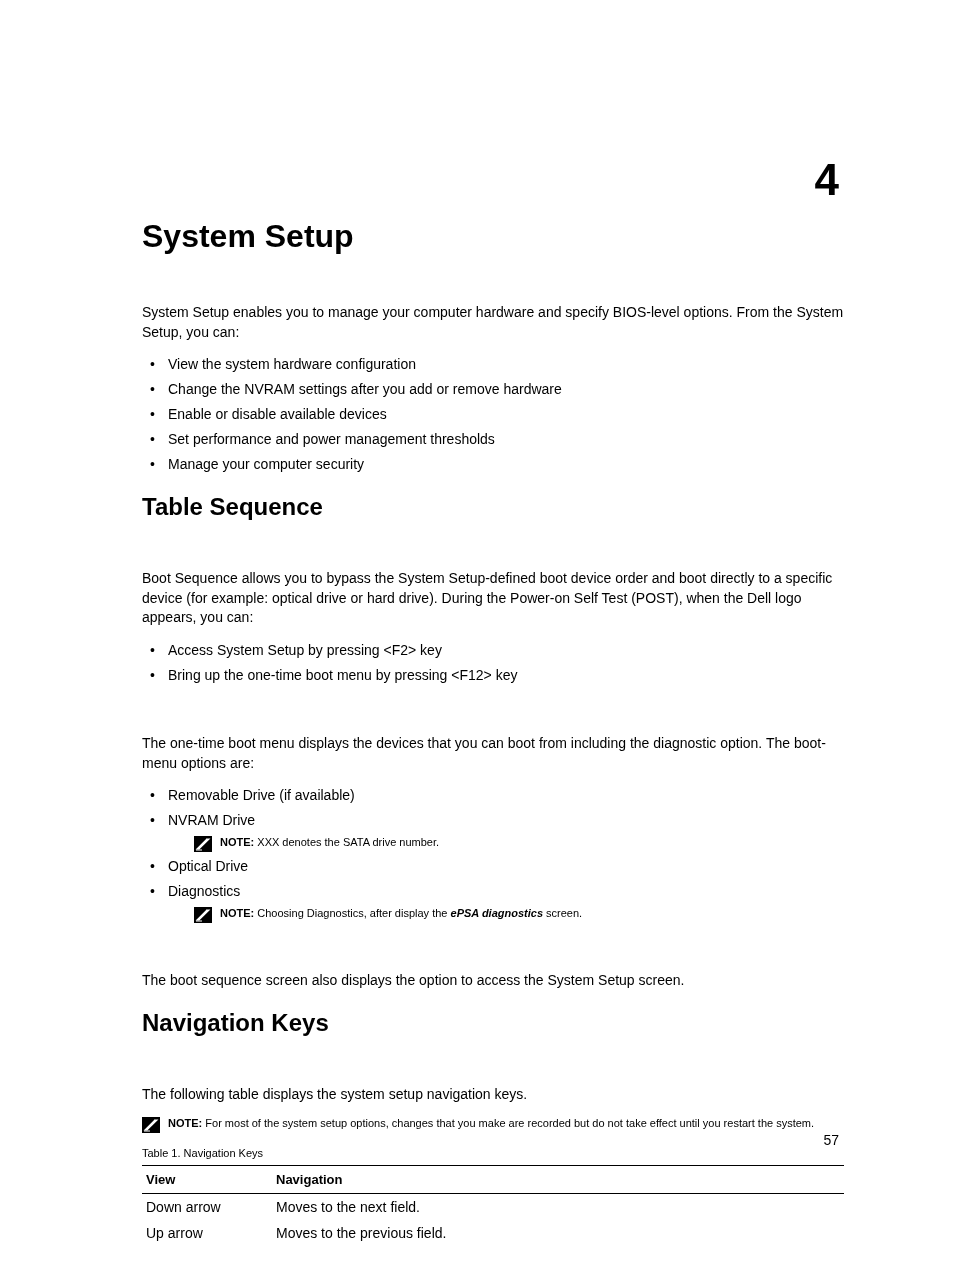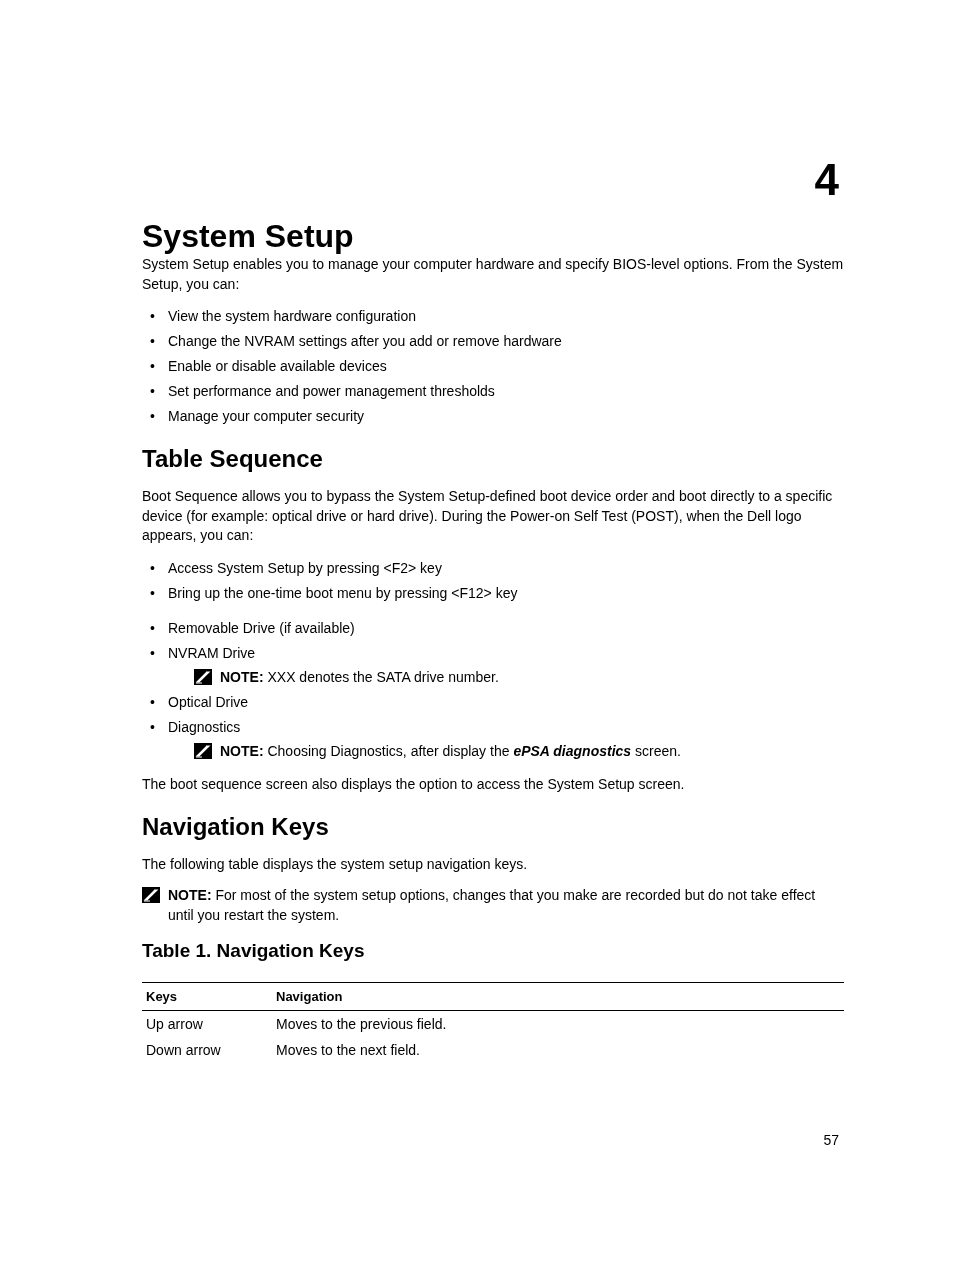--- a/index.html
+++ b/index.html
@@ -45,20 +45,21 @@
       font-size: 24px;
       font-weight: bold;
       margin-top: 18px;
       margin-bottom: 14px;
       font-family: Arial, Helvetica, sans-serif;
     }
     p.body-text {
       font-size: 14px;
       line-height: 1.4;
       margin-bottom: 12px;
+      margin-top: 48px;
     }
     ul.bullet-list {
       list-style: none;
       margin-bottom: 14px;
     }
     ul.bullet-list > li {
       position: relative;
       padding-left: 26px;
       font-size: 14px;
       line-height: 1.5;
@@ -80,35 +81,35 @@
       padding-left: 26px;
     }
     .note-icon {
       width: 18px;
       height: 16px;
       flex-shrink: 0;
       margin-right: 8px;
       margin-top: 1px;
     }
     .note-text {
-      font-size: 14px;
+      font-size: 11px;
       line-height: 1.4;
     }
     .note-label {
       font-weight: bold;
     }
     .bold-inline {
       font-weight: bold;
       font-style: italic;
     }
     .table-title {
-      font-size: 19px;
-      font-weight: bold;
+      font-size: 11px;
+      font-weight: normal;
       margin-top: 14px;
-      margin-bottom: 20px;
+      margin-bottom: 6px;
     }
     .nav-table {
       width: 100%;
       border-collapse: collapse;
     }
     .nav-table thead tr {
       border-top: 1px solid #000;
       border-bottom: 1px solid #000;
     }
     .nav-table th {
@@ -147,20 +148,21 @@
 
   <h2 class="section-title">Table Sequence</h2>
 
   <p class="body-text">Boot Sequence allows you to bypass the System Setup‑defined boot device order and boot directly to a specific device (for example: optical drive or hard drive). During the Power-on Self Test (POST), when the Dell logo appears, you can:</p>
 
   <ul class="bullet-list">
     <li>Access System Setup by pressing &lt;F2&gt; key</li>
     <li>Bring up the one-time boot menu by pressing &lt;F12&gt; key</li>
   </ul>
 
+  <p class="body-text">The one-time boot menu displays the devices that you can boot from including the diagnostic option. The boot-menu options are:</p>
 
   <ul class="bullet-list">
     <li>Removable Drive (if available)</li>
     <li>
       <span>NVRAM Drive</span>
       <div class="note-block indented">
         <span class="note-icon">
           <svg viewBox="0 0 18 16" width="18" height="16">
             <rect x="0" y="0" width="18" height="16" fill="#000"></rect>
             <path d="M3 13 L13 3 M3 13 L5 13 L15 3 L13 3 Z" stroke="#fff" stroke-width="1.2" fill="#fff"></path>
@@ -207,31 +209,31 @@
     <span class="note-text">
       <span class="note-label">NOTE:</span><span> For most of the system setup options, changes that you make are recorded but do not take effect until you restart the system.</span>
     </span>
   </div>
 
   <div class="table-title">Table 1. Navigation Keys</div>
 
   <table class="nav-table">
     <thead>
       <tr>
-        <th>Keys</th>
+        <th>View</th>
         <th>Navigation</th>
       </tr>
     </thead>
     <tbody>
       <tr>
+        <td>Down arrow</td>
+        <td>Moves to the next field.</td>
+      </tr>
+      <tr>
         <td>Up arrow</td>
         <td>Moves to the previous field.</td>
       </tr>
-      <tr>
-        <td>Down arrow</td>
-        <td>Moves to the next field.</td>
-      </tr>
     </tbody>
   </table>
 
   <div class="page-number">57</div>
 
 </div>
 
 </body></html>

